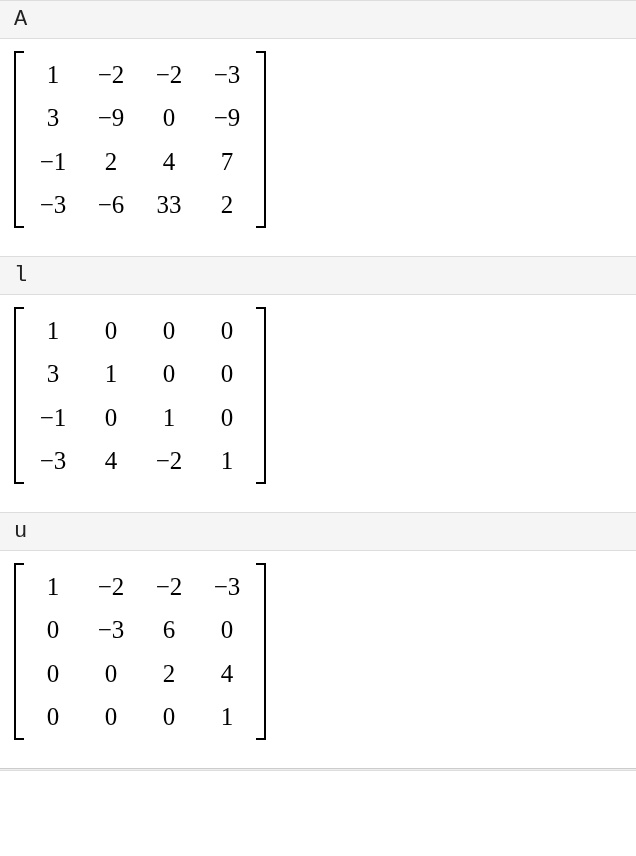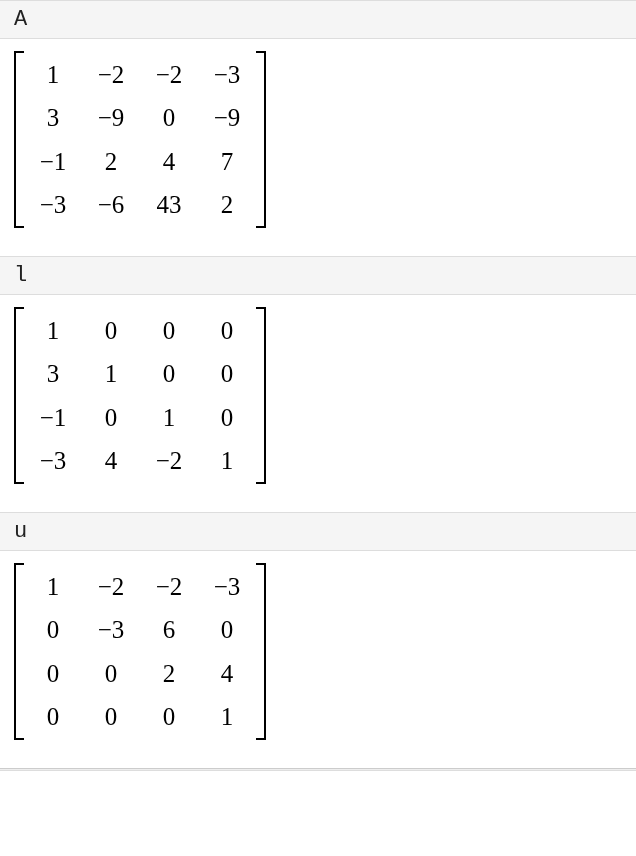--- a/index.html
+++ b/index.html
@@ -93,21 +93,21 @@
           </tr>
           <tr>
             <td>−1</td>
             <td>2</td>
             <td>4</td>
             <td>7</td>
           </tr>
           <tr>
             <td>−3</td>
             <td>−6</td>
-            <td>43</td>
+            <td>33</td>
             <td>2</td>
           </tr>
         </tbody>
           </table>
       </div>
     </div>
   </div>
 
   <div class="section">
     <div class="header-bar">

